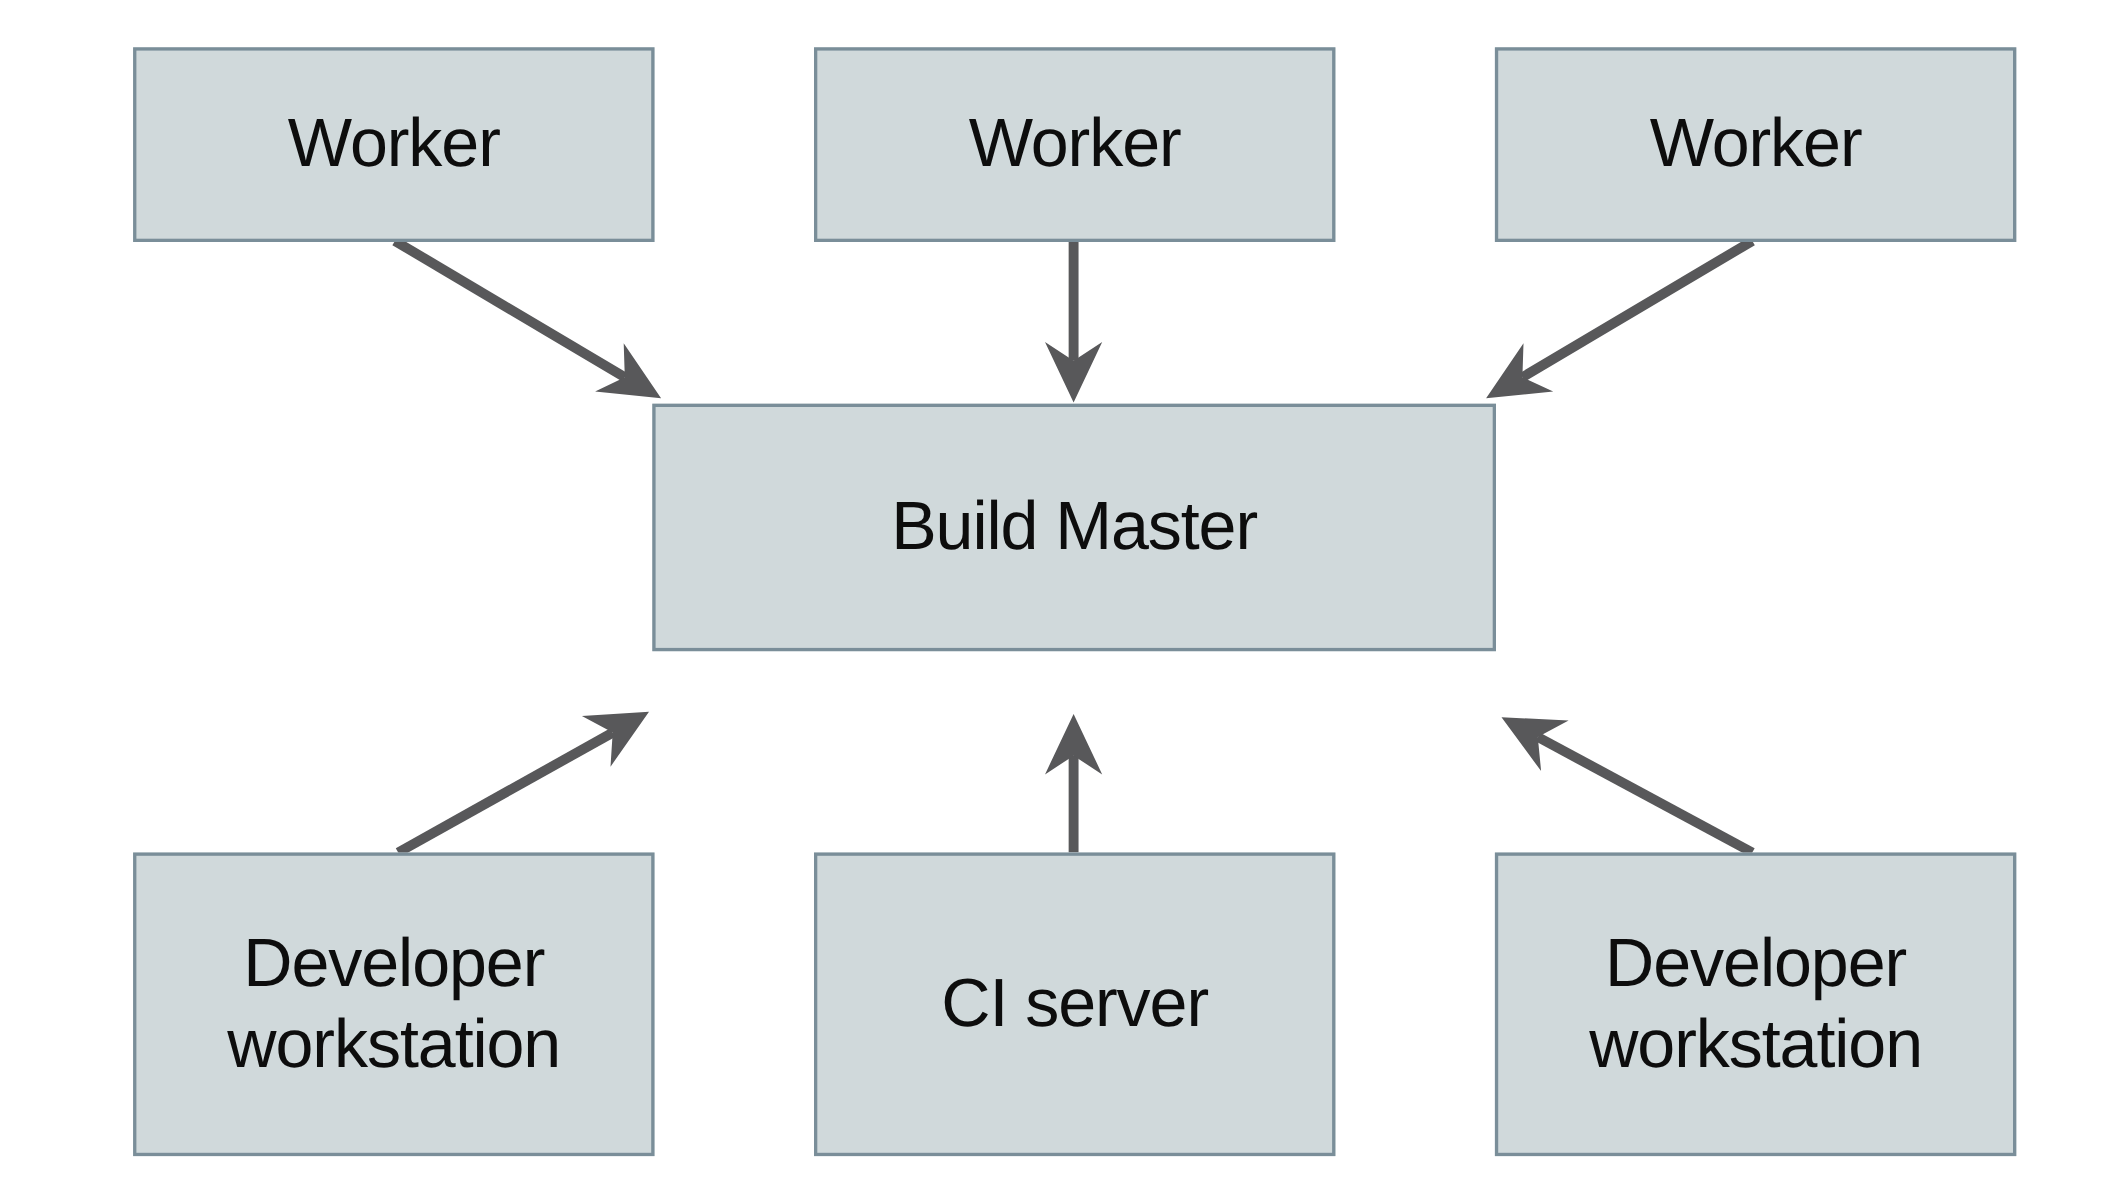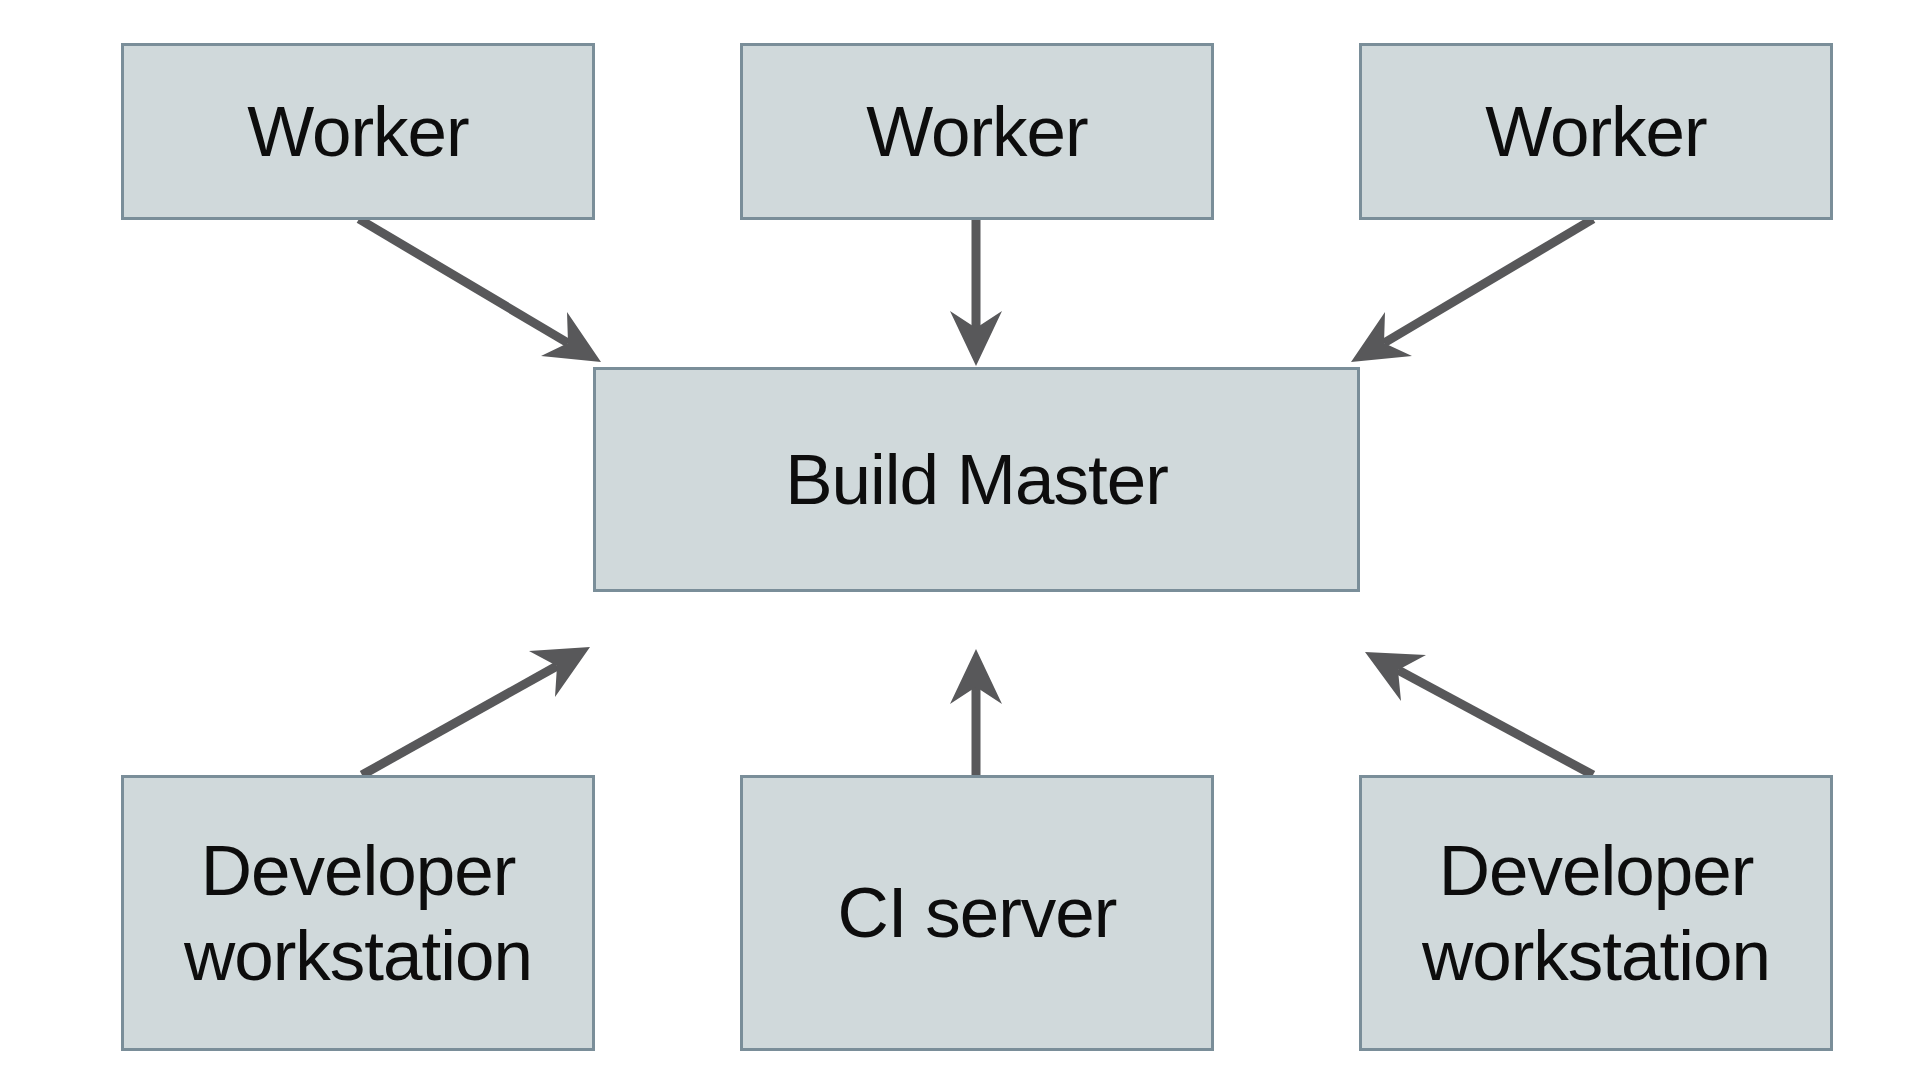--- a/index.html
+++ b/index.html
@@ -18,21 +18,21 @@
   .node {
     position: absolute;
     box-sizing: border-box;
     background: #d0d9db;
     border: 3px solid #7a8e99;
     display: flex;
     align-items: center;
     justify-content: center;
     text-align: center;
     color: #0d0d0d;
-    font-size: 71px;
+    font-size: 62px;
     line-height: 1.2;
     letter-spacing: -1px;
     padding: 0 8px;
   }
   .node-worker-1 { left: 121px; top: 43px;  width: 474px; height: 177px; }
   .node-worker-2 { left: 740px; top: 43px;  width: 474px; height: 177px; }
   .node-worker-3 { left: 1359px; top: 43px; width: 474px; height: 177px; }
   .node-build-master { left: 593px; top: 367px; width: 767px; height: 225px; }
   .node-dev-workstation-1 { left: 121px;  top: 775px; width: 474px; height: 276px; }
   .node-ci-server         { left: 740px;  top: 775px; width: 474px; height: 276px; }

